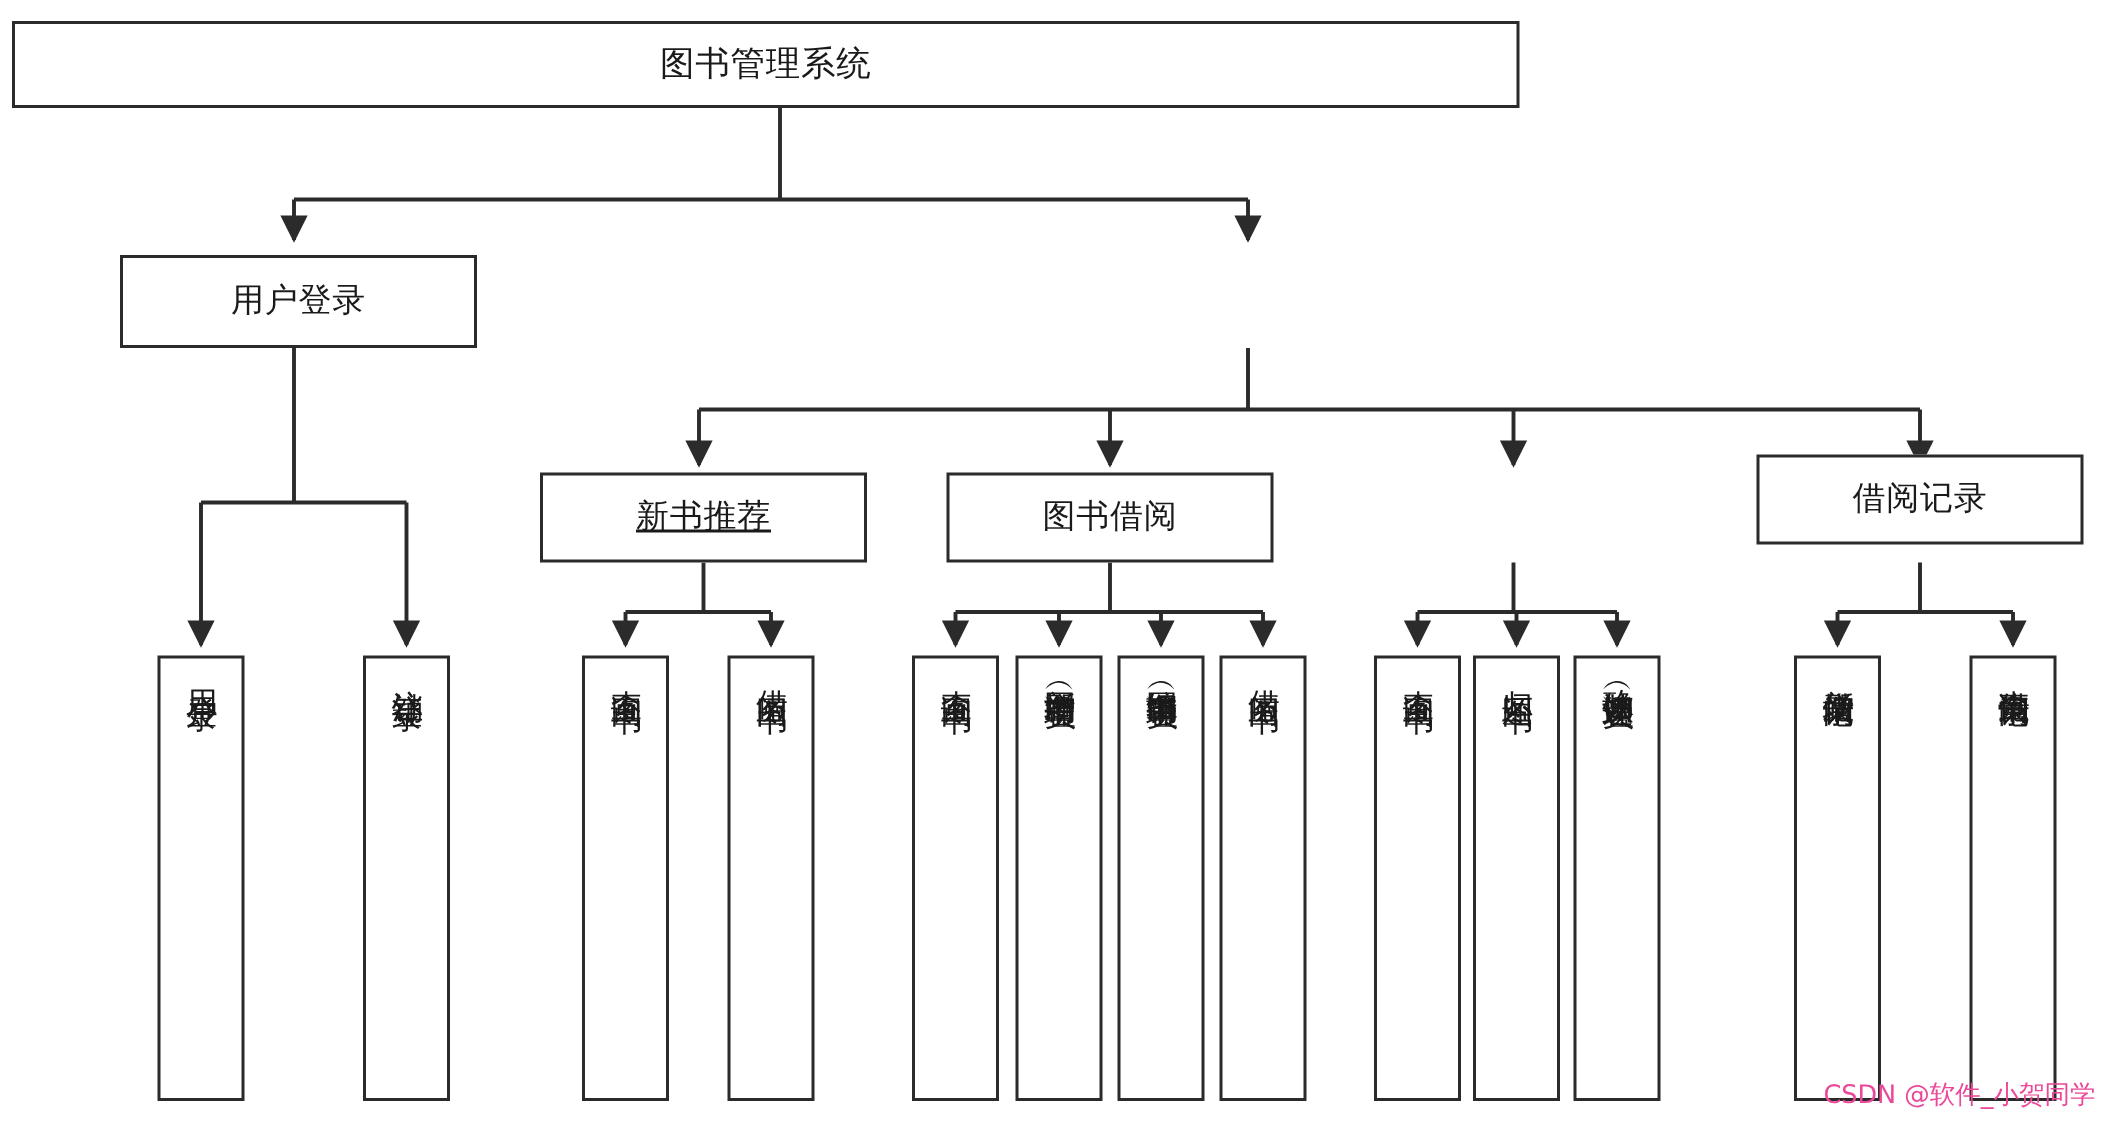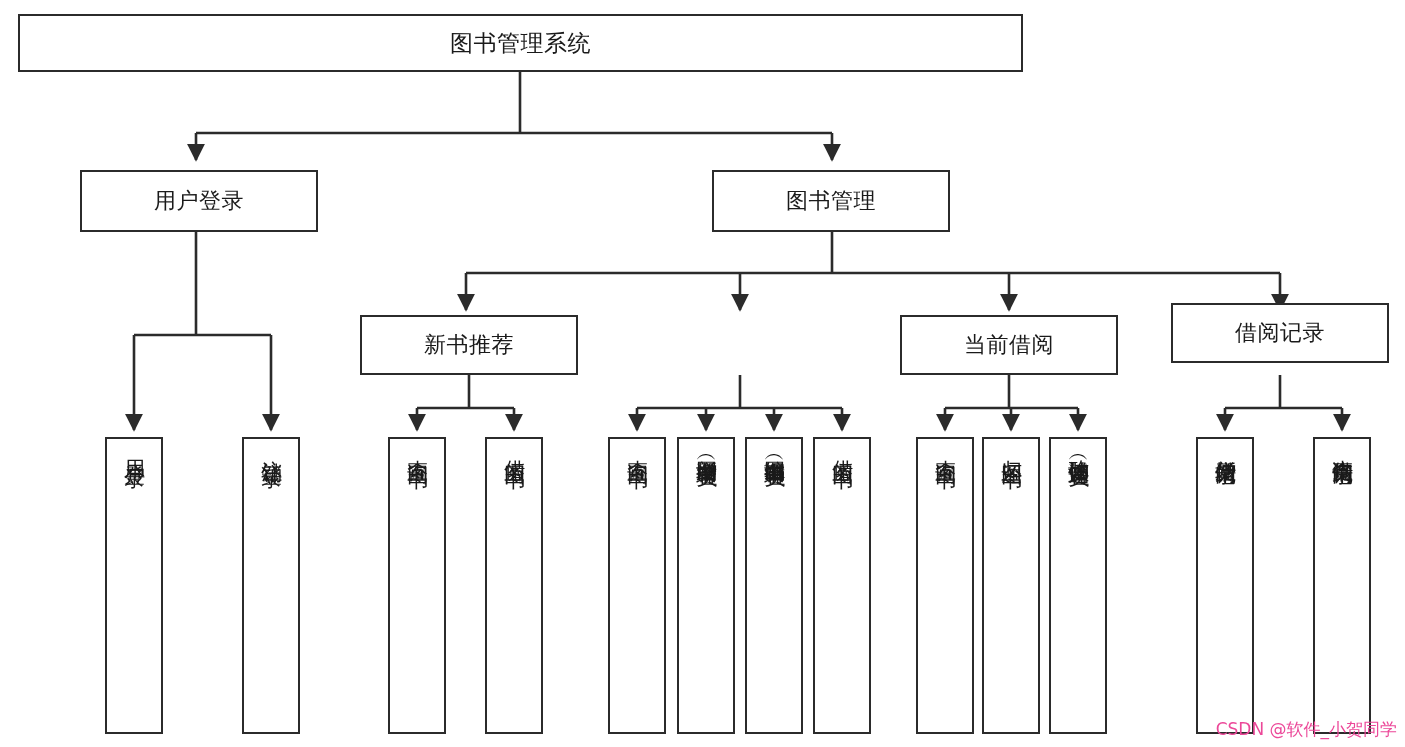--- a/index.html
+++ b/index.html
@@ -128,36 +128,33 @@
       <path d="M 1011 408 L 1011 430" marker-end="url(#arrow)"></path>
       <path d="M 1078 408 L 1078 430" marker-end="url(#arrow)"></path>
 
       <path d="M 1280 375 L 1280 408"></path>
       <path d="M 1225 408 L 1342 408"></path>
       <path d="M 1225 408 L 1225 430" marker-end="url(#arrow)"></path>
       <path d="M 1342 408 L 1342 430" marker-end="url(#arrow)"></path>
     </g>
   </svg>
 
-  <div class="node horiz root" style="left:18px; top:14px; width:1005px; height:58px;">
+  <div class="node horiz root" style="left:8px; top:14px; width:1005px; height:58px;">
     <span class="label">图书管理系统</span>
   </div>
 
   <div class="node horiz" style="left:80px; top:170px; width:238px; height:62px;">
     <span class="label">用户登录</span>
   </div>
-  <div class="node horiz" style="left:712px; top:170px; width:238px; height:62px;">
-    <span class="label">图书管理</span>
-  </div>
-
-  <div class="node horiz" style="left:360px; top:315px; width:218px; height:60px;">
+
+  <div class="node horiz" style="left:360px; top:315px; width:218px; height:60px;text-decoration:underline;">
     <span class="label">新书推荐</span>
   </div>
-  <div class="node horiz" style="left:900px; top:315px; width:218px; height:60px;">
-    <span class="label">当前借阅</span>
+  <div class="node horiz" style="left:631px; top:315px; width:218px; height:60px;">
+    <span class="label">图书借阅</span>
   </div>
   <div class="node horiz" style="left:1171px; top:303px; width:218px; height:60px;">
     <span class="label">借阅记录</span>
   </div>
 
   <div class="node vert" style="left:105px; top:437px; width:58px; height:297px;">
     <span class="label">用户登录</span>
   </div>
   <div class="node vert" style="left:242px; top:437px; width:58px; height:297px;">
     <span class="label">注销登录</span>

